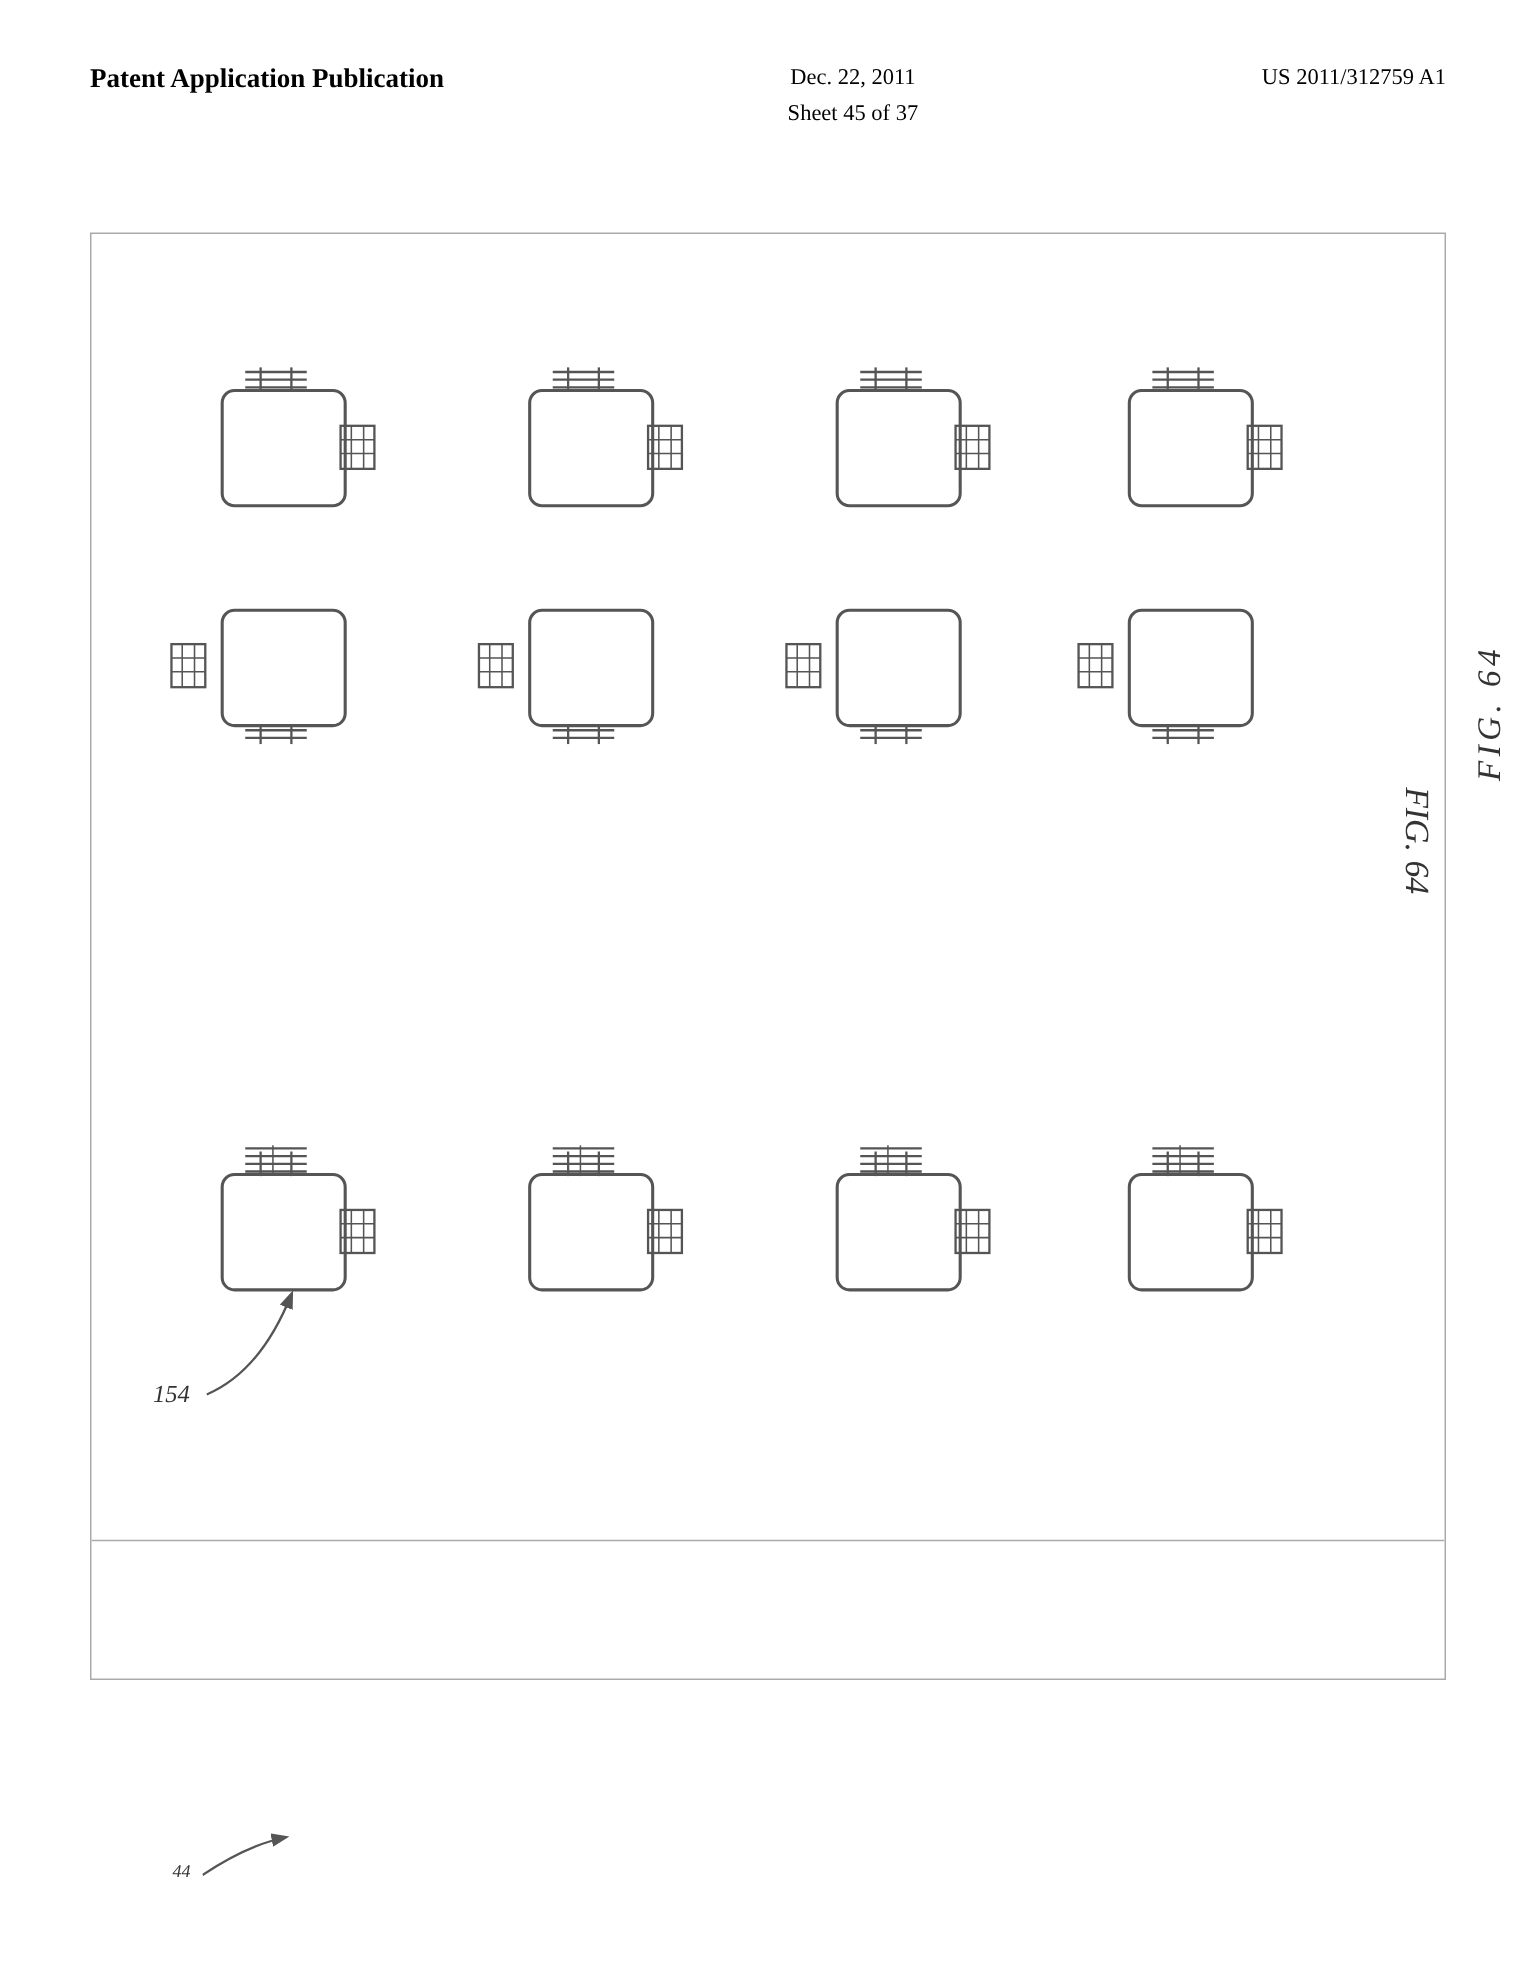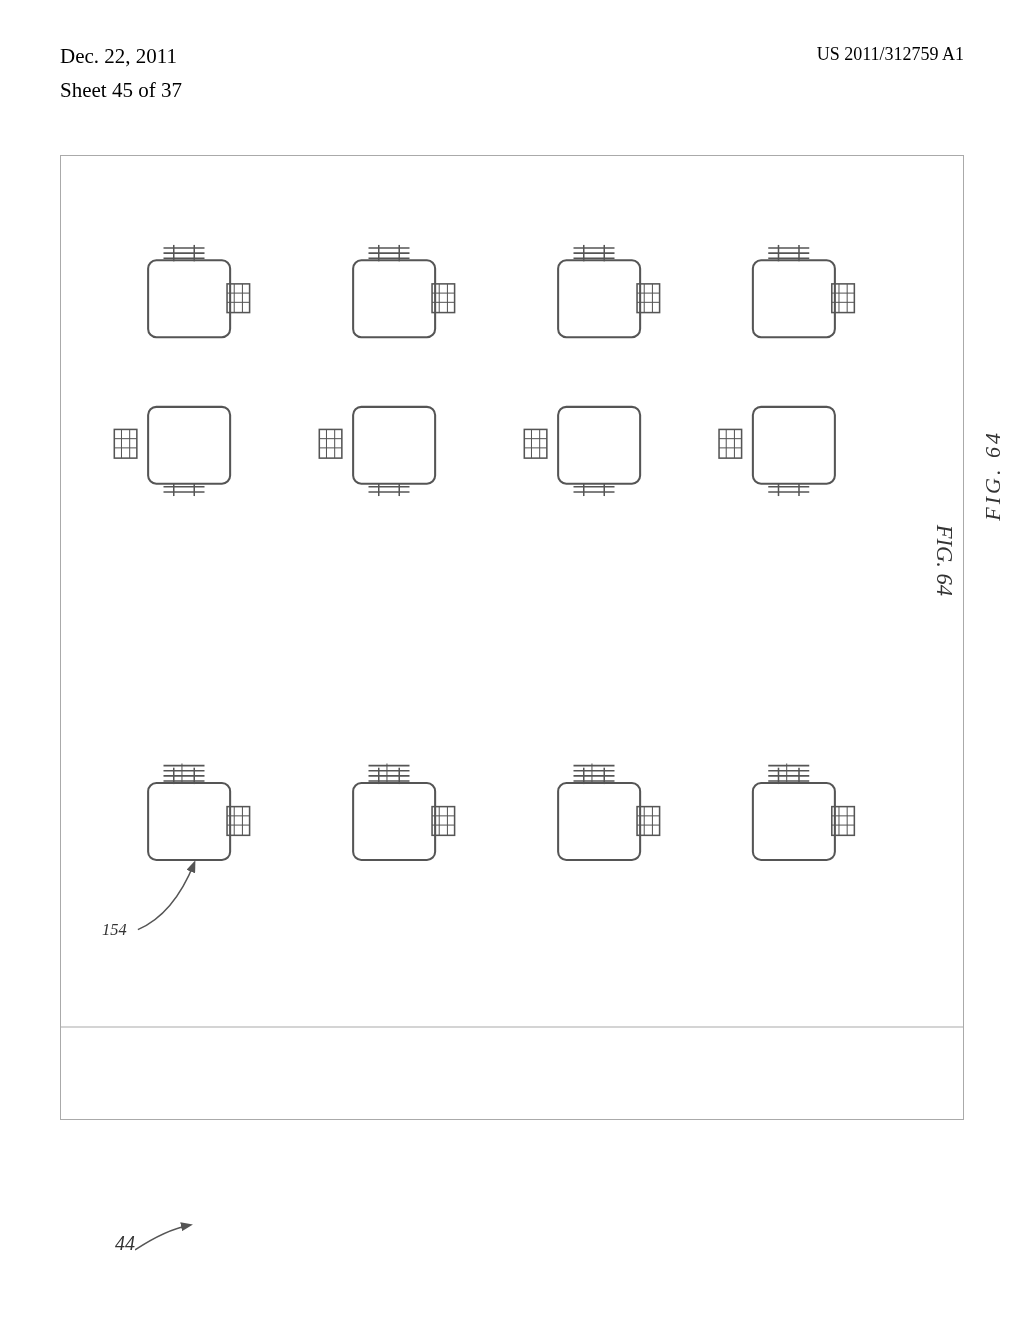--- a/index.html
+++ b/index.html
@@ -21,25 +21,26 @@
       justify-content: space-between;
       align-items: flex-start;
       padding: 0 60px;
     }
     .header-left {
       font-size: 18px;
       font-weight: bold;
       line-height: 1.4;
     }
     .header-center {
-      font-size: 21px;
+      font-size: 15px;
+      text-align: center;
       line-height: 1.6;
     }
     .header-right {
-      font-size: 18px;
+      font-size: 15px;
       text-align: right;
       line-height: 1.6;
     }
 
     
     .main-content {
       position: absolute;
       top: 155px;
       left: 60px;
       right: 60px;
@@ -50,20 +51,21 @@
     
     .diagram-svg {
       width: 100%;
       height: 100%;
     }
   </style>
 </head>
 <body>
 
 <div class="header">
+  <div class="header-left">Patent Application Publication</div>
   <div class="header-center">
     <span>Dec. 22, 2011</span><br>
     <span>Sheet 45 of 37</span>
   </div>
   <div class="header-right">US 2011/312759 A1</div>
 </div>
 
 <div class="main-content">
   <svg class="diagram-svg" viewBox="0 0 880 900" xmlns="http://www.w3.org/2000/svg">
 
@@ -280,21 +282,21 @@
         <polygon points="0 0, 8 3, 0 6" fill="#555"></polygon>
       </marker>
     </defs>
 
     <line x1="0" y1="830" x2="880" y2="830" stroke="#aaa" stroke-width="1"></line>
   </svg>
 </div>
 
 <div style="position:absolute; right: 18px; top: 430px; font-size:22px; font-style:italic; font-family:'Times New Roman',serif; writing-mode:vertical-rl; transform:rotate(180deg); letter-spacing:3px; color:#333;">FIG. 64</div>
 
-<div style="position:absolute; bottom: 65px; left: 115px; font-size:20px; font-style:italic; font-family:'Times New Roman',serif; color:#333;margin-top:24px;">44</div>
+<div style="position:absolute; bottom: 65px; left: 115px; font-size:12px; font-style:italic; font-family:'Times New Roman',serif; color:#333;margin-top:24px;">44</div>
 
 <svg style="position:absolute; bottom:60px; left:135px;" width="80" height="40">
   <path d="M 0 30 Q 30 10 55 5" fill="none" stroke="#555" stroke-width="1.5" marker-end="url(#arrowhead2)"></path>
   <defs>
     <marker id="arrowhead2" markerWidth="8" markerHeight="6" refX="6" refY="3" orient="auto">
       <polygon points="0 0, 8 3, 0 6" fill="#555"></polygon>
     </marker>
   </defs>
 </svg>
 

